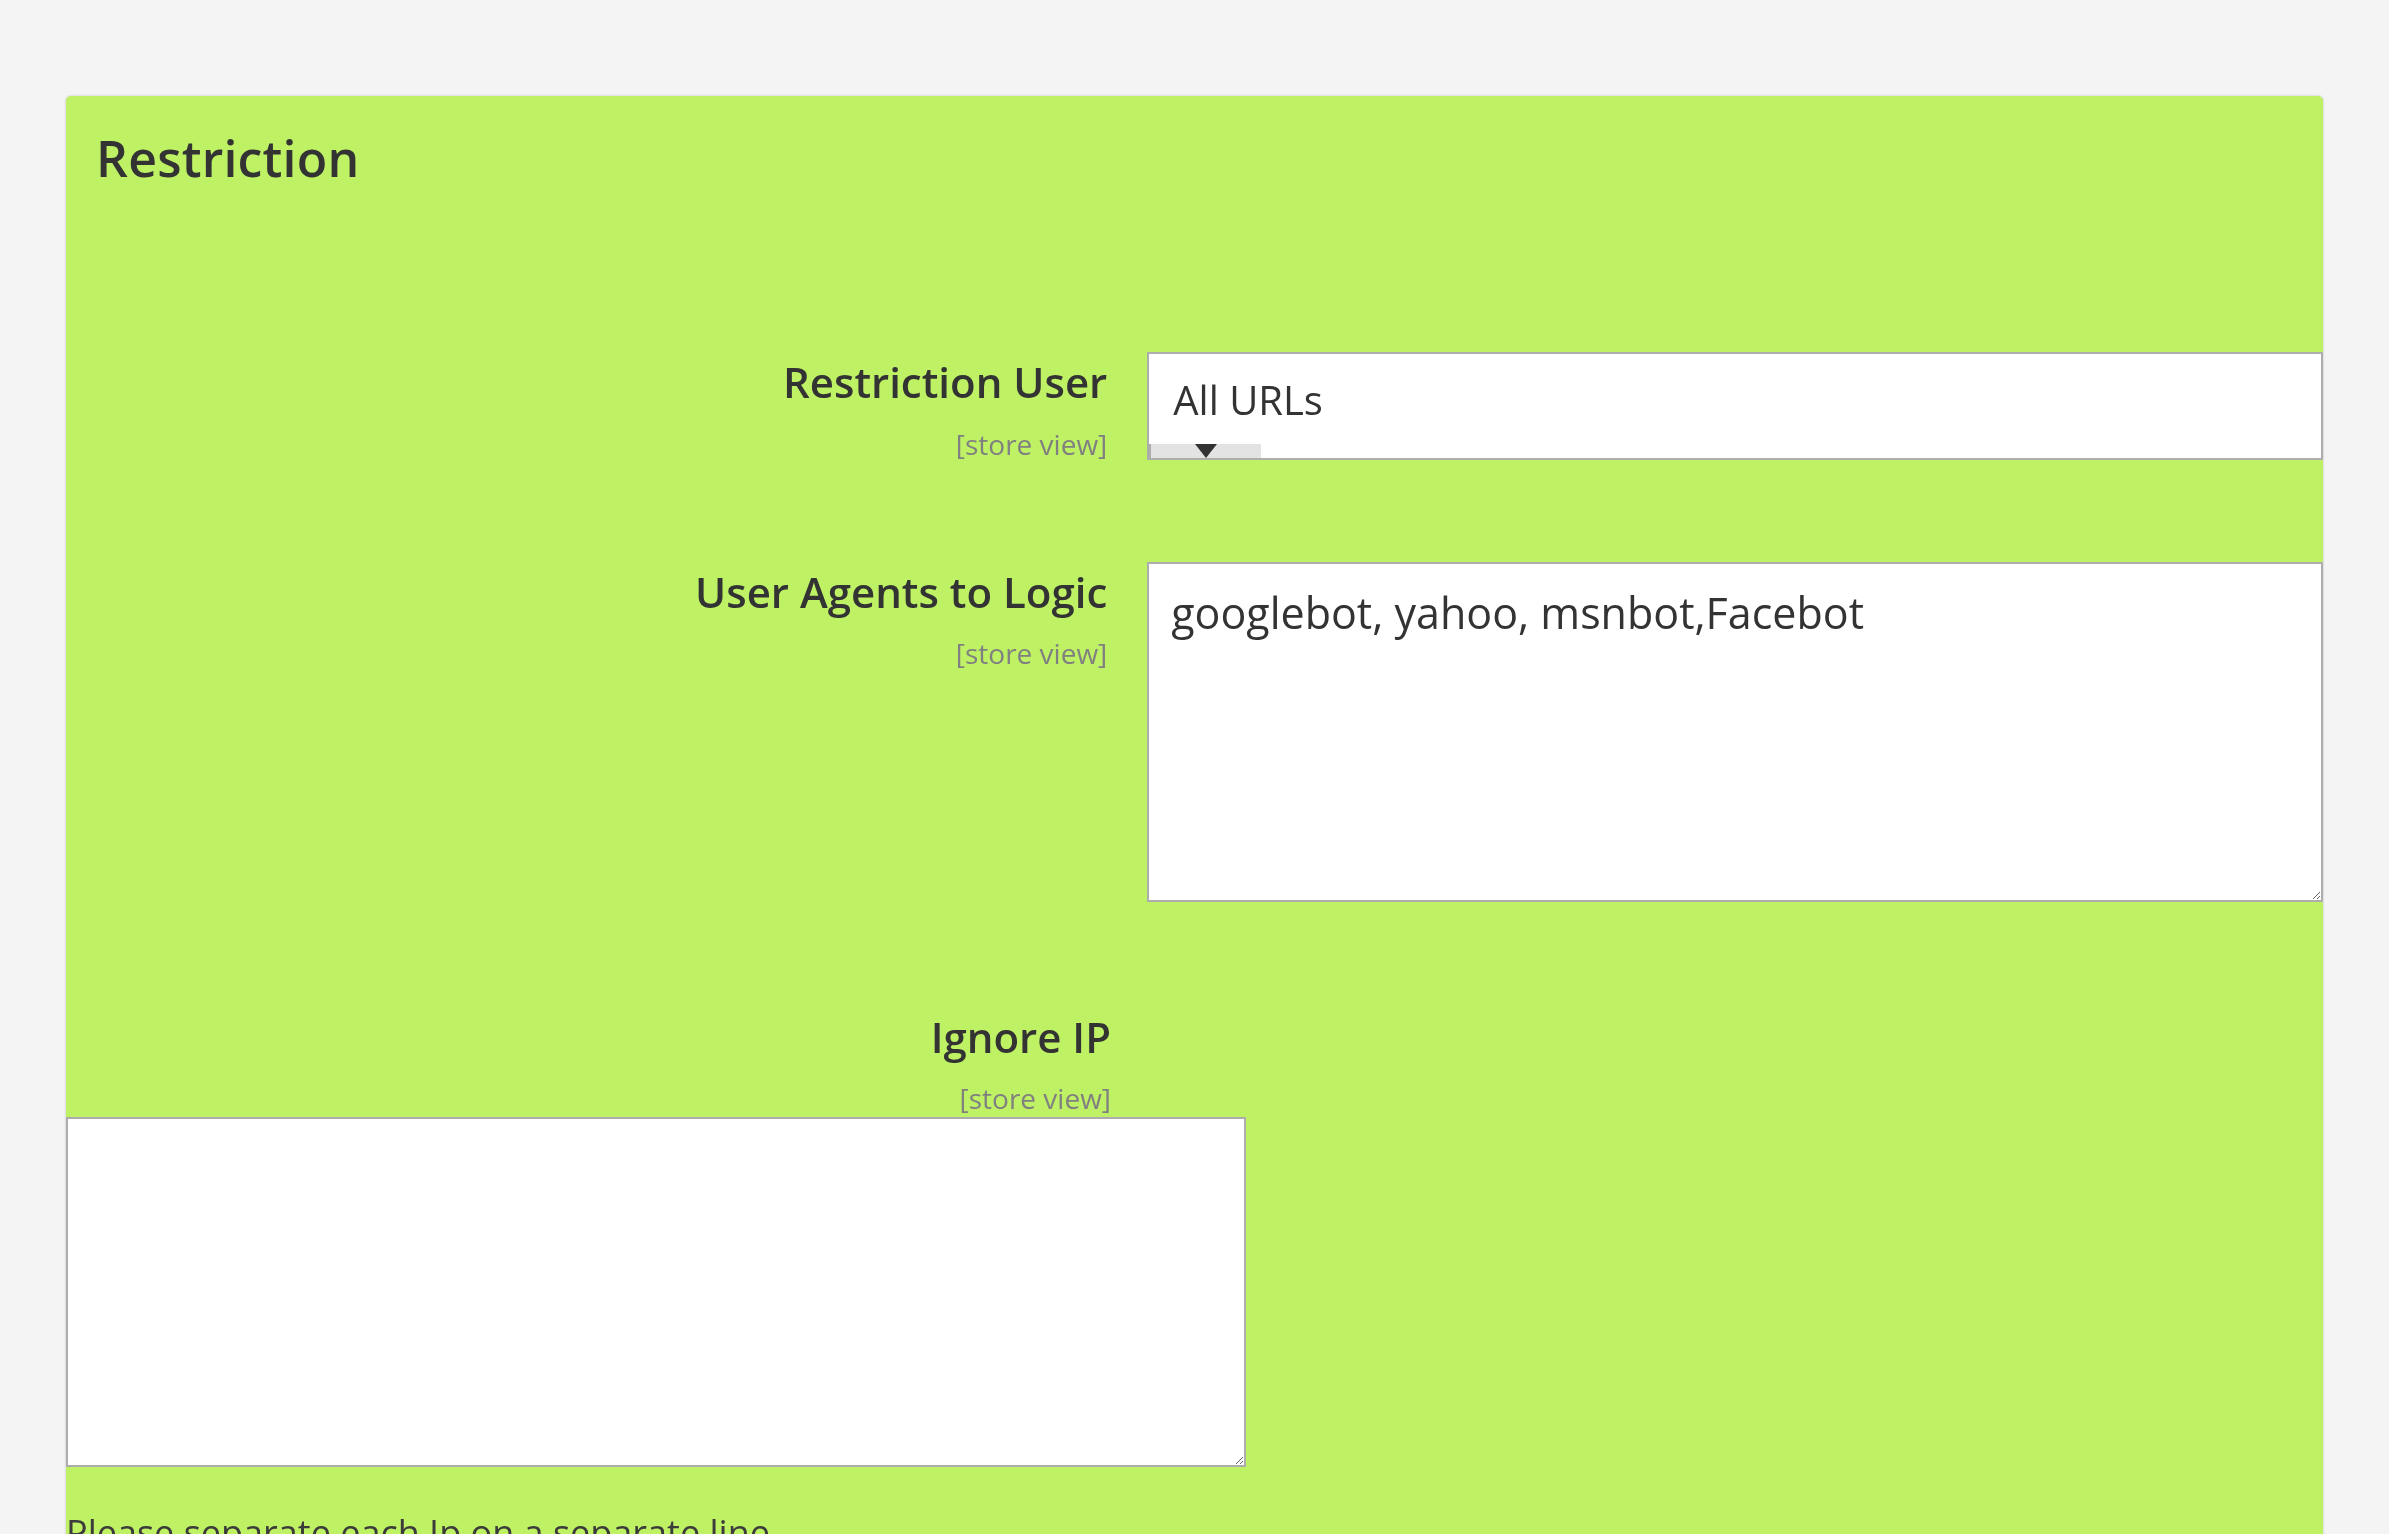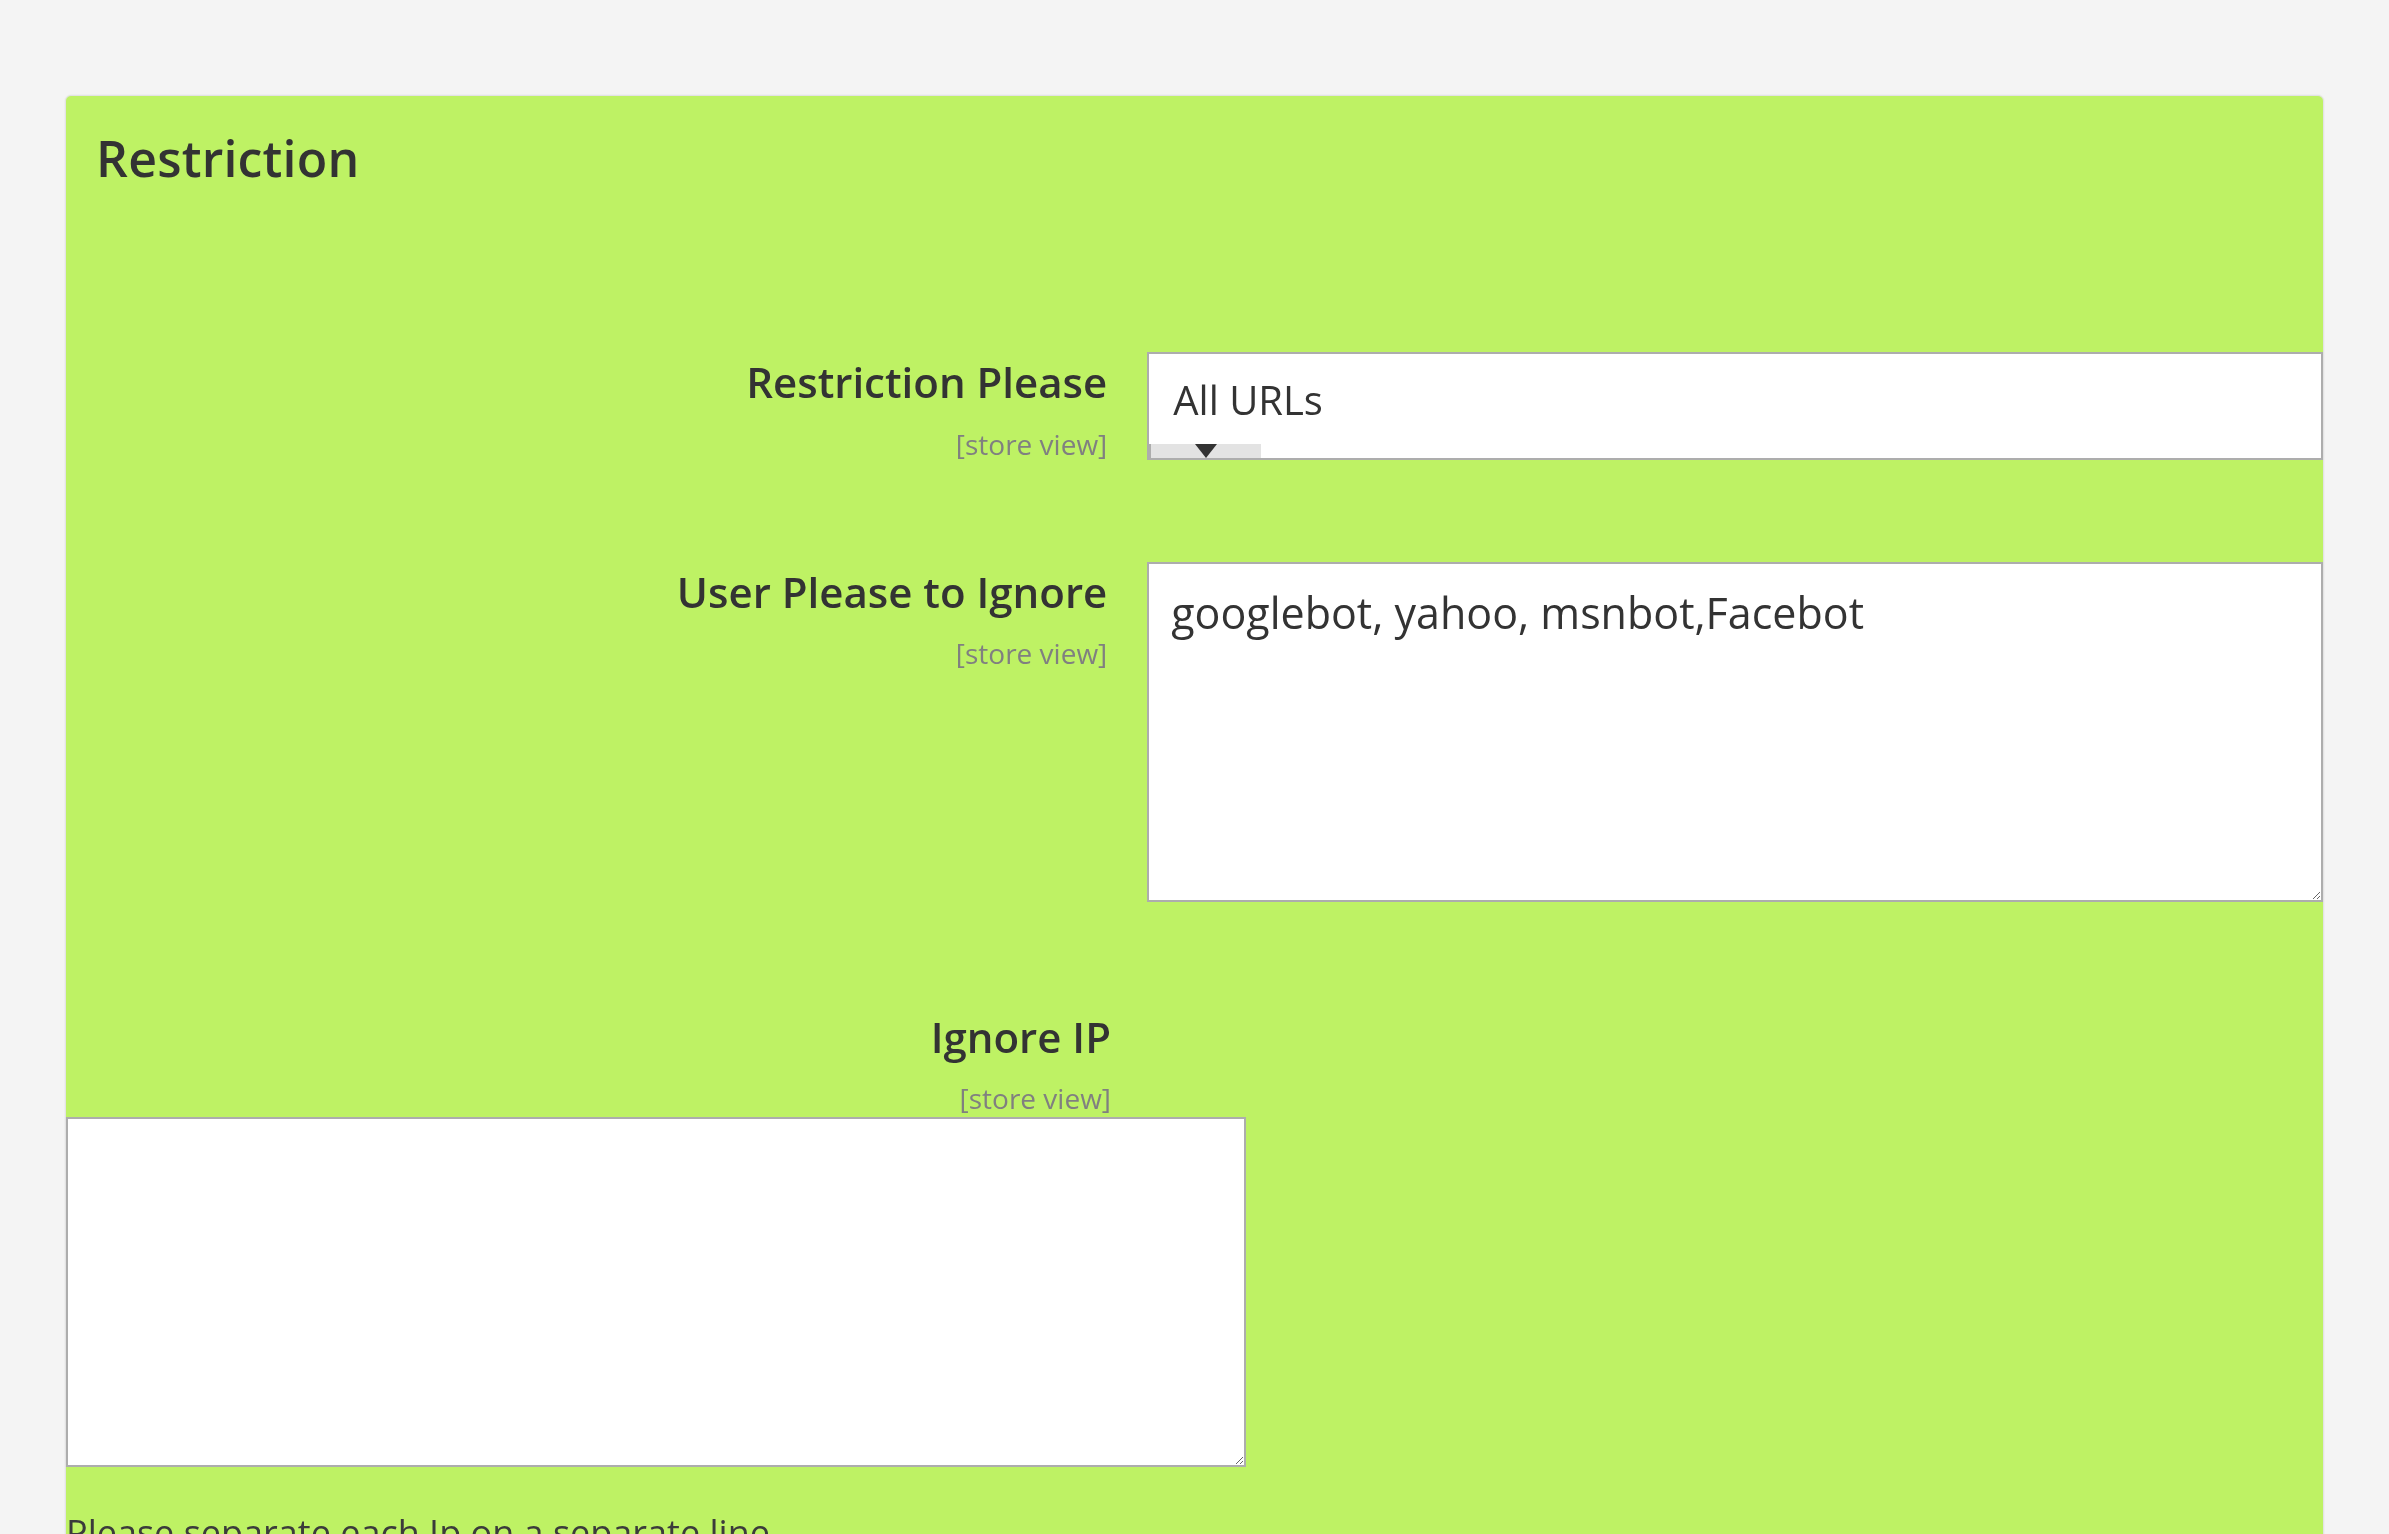--- a/index.html
+++ b/index.html
@@ -120,40 +120,40 @@
 <body>
 
 <div class="page">
   <div class="panel">
     <div class="panel-title">Restriction</div>
 
     <div class="form">
 
       <div class="form-row">
         <div class="label-col">
-          <div class="label-main">Restriction Please</div>
+          <div class="label-main">Restriction User</div>
           <div class="label-scope">[store view]</div>
         </div>
         <div class="control-col">
           <div class="select-wrap">
             <div class="select-value">All URLs</div>
             <div class="select-button">
               <span>
                 <svg viewBox="0 0 22 14" xmlns="http://www.w3.org/2000/svg">
                   <polygon points="0,0 22,0 11,14" fill="#333333"></polygon>
                 </svg>
               </span>
             </div>
           </div>
         </div>
       </div>
 
       <div class="form-row">
         <div class="label-col">
-          <div class="label-main">User Please to Ignore</div>
+          <div class="label-main">User Agents to Logic</div>
           <div class="label-scope">[store view]</div>
         </div>
         <div class="control-col">
           <textarea class="textarea ta-useragents" style="">googlebot, yahoo, msnbot,Facebot</textarea>
         </div>
       </div>
 
       <div class="form-row" style="margin-bottom:0;flex-direction:column;">
         <div class="label-col">
           <div class="label-main">Ignore IP</div>

